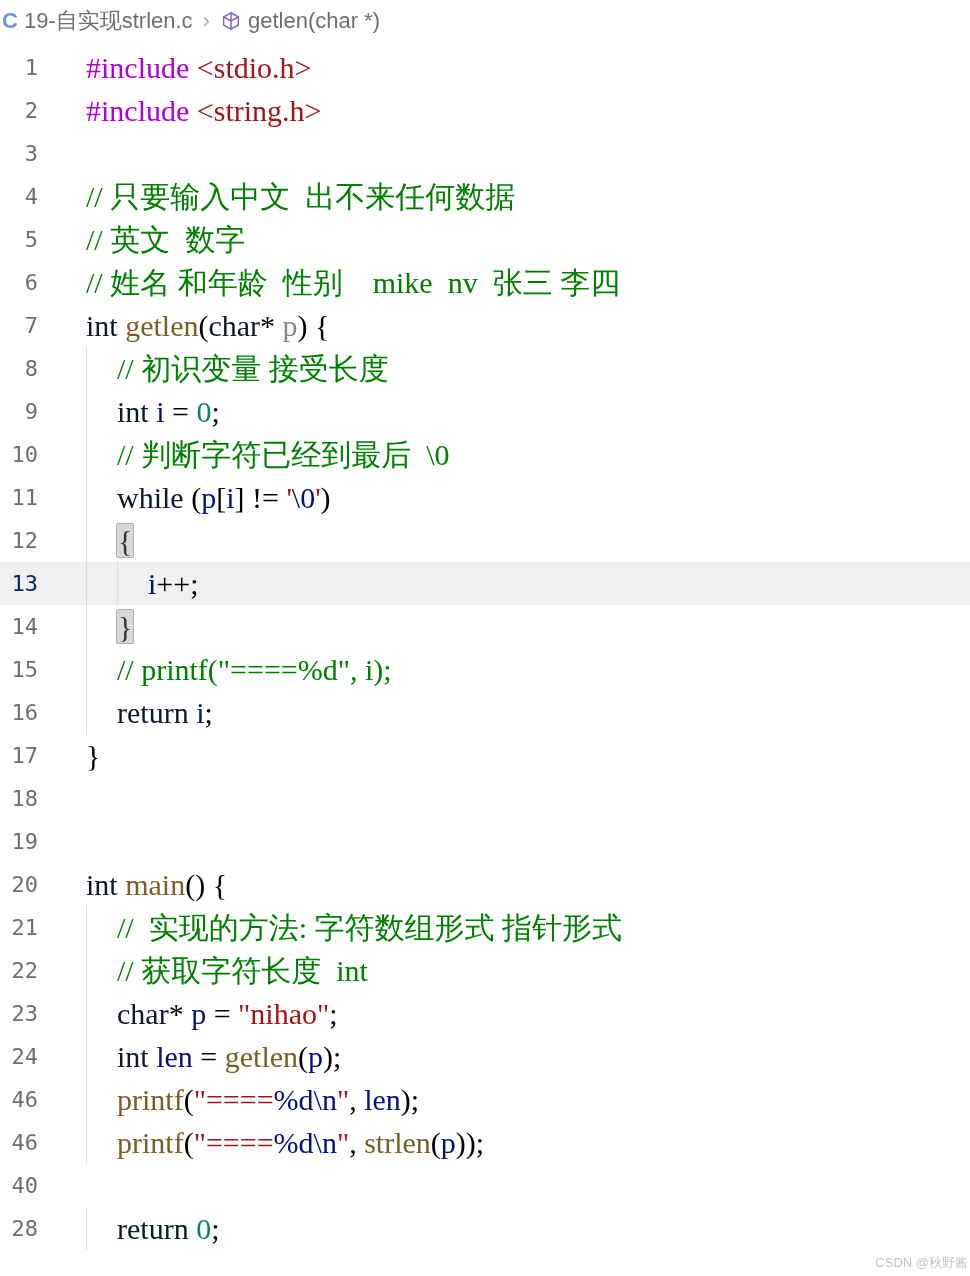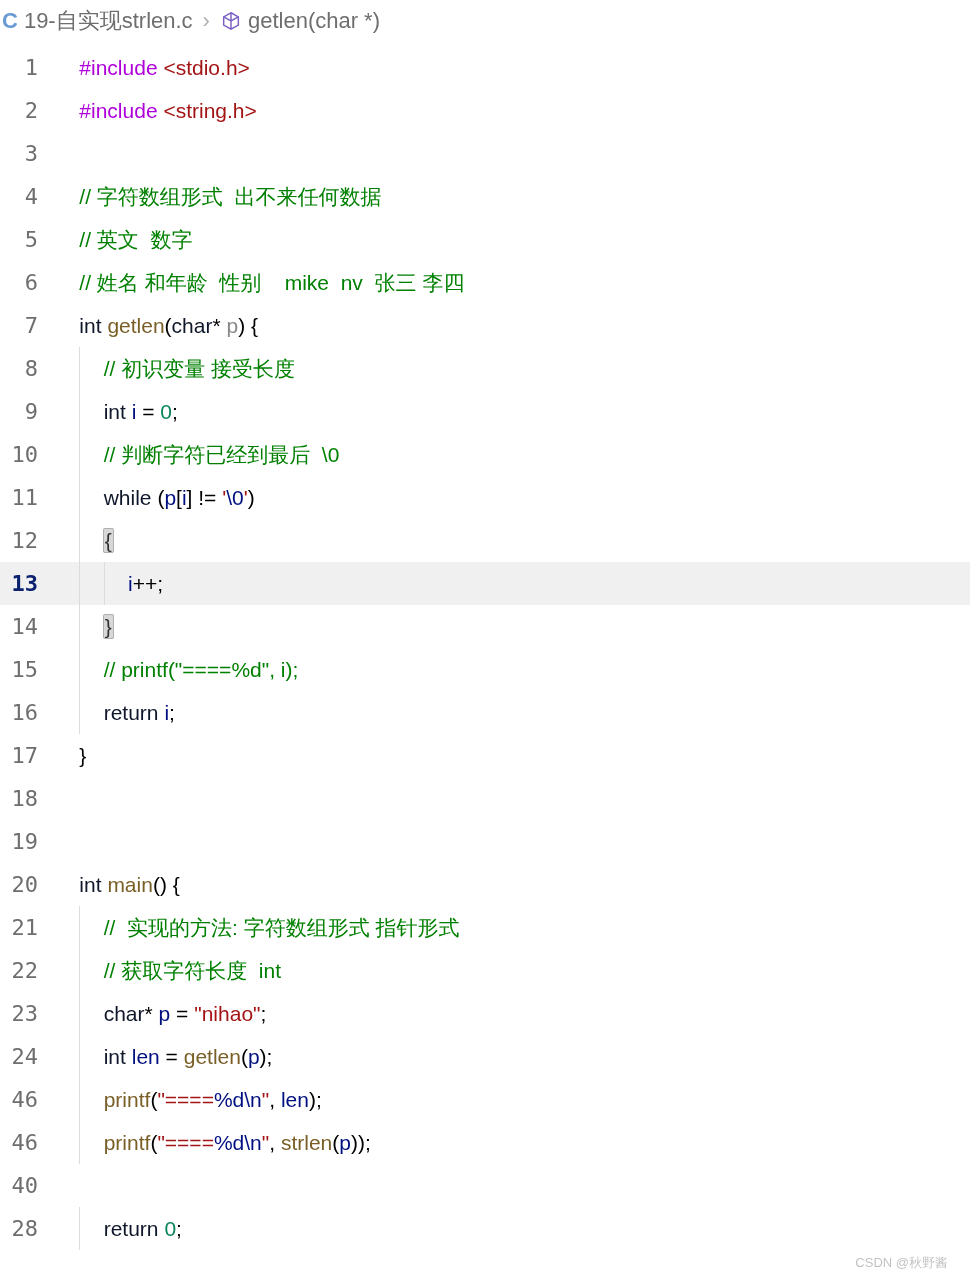--- a/index.html
+++ b/index.html
@@ -28,25 +28,25 @@
   .gutter {
     width: 56px;
     text-align: right;
     padding-right: 18px;
     color: #6e6e6e;
     font-family: "Menlo","Consolas","Monaco",monospace;
     font-size: 22px;
     user-select: none;
     flex-shrink: 0;
   }
-  .line.current .gutter { color: #0b216f; font-weight: 700; }
+  .line.current .gutter { color: #0b216f; font-weight: 400; }
   .code {
     white-space: pre;
-    font-family: Liberation Sans, sans-serif;
-    font-size: 21px;
+    font-family: Liberation Serif, serif;
+    font-size: 30px;
     line-height: 43px;
     flex: 1;
   }
   .code .g { border-left: 1px solid #dcdcdc; display:inline-block; }
   .brace-match { background: #d8d8d8; border:1px solid #b0b0b0; border-radius:2px; padding:0 1px; margin:0 -1px;}
   
   .tok-prep   { color: #af00db; }
   .tok-inc    { color: #a31515; }
   .tok-comment{ color: #008000; }
   .tok-keyword{ color: #0f172a; margin-top: 31px; }
@@ -55,21 +55,21 @@
   .tok-var    { color: #001080; }
   .tok-param  { color: #888888; }
   .tok-punct  { color: #000000; }
   .tok-op     { color: #000000; }
   .tok-num    { color: #098658; }
   .tok-str    { color: #a31515; }
   .tok-esc    { color: #001080; }
   .tok-brace  { color: #000000; }
   .watermark {
     position: fixed;
-    right: 22px;
+    right: 2px;
     bottom: 4px;
     font-size: 13px;
     color: rgba(0,0,0,0.25);
     font-family: -apple-system,"Segoe UI",sans-serif;
     margin-left: 40px;
   }
 </style>
 </head>
 <body>
 
@@ -100,21 +100,21 @@
       <div class="code"><span>    </span><span class="tok-prep">#include</span><span> </span><span class="tok-inc">&lt;string.h&gt;</span></div>
     </div>
 
   <div class="line">
       <div class="gutter">3</div>
       <div class="code"><span></span></div>
     </div>
 
   <div class="line">
       <div class="gutter">4</div>
-      <div class="code"><span>    </span><span class="tok-comment">// 字符数组形式  出不来任何数据</span></div>
+      <div class="code"><span>    </span><span class="tok-comment">// 只要输入中文  出不来任何数据</span></div>
     </div>
 
   <div class="line">
       <div class="gutter">5</div>
       <div class="code"><span>    </span><span class="tok-comment">// 英文  数字</span></div>
     </div>
 
   <div class="line">
       <div class="gutter">6</div>
       <div class="code"><span>    </span><span class="tok-comment">// 姓名 和年龄  性别    mike  nv  张三 李四</span></div>

